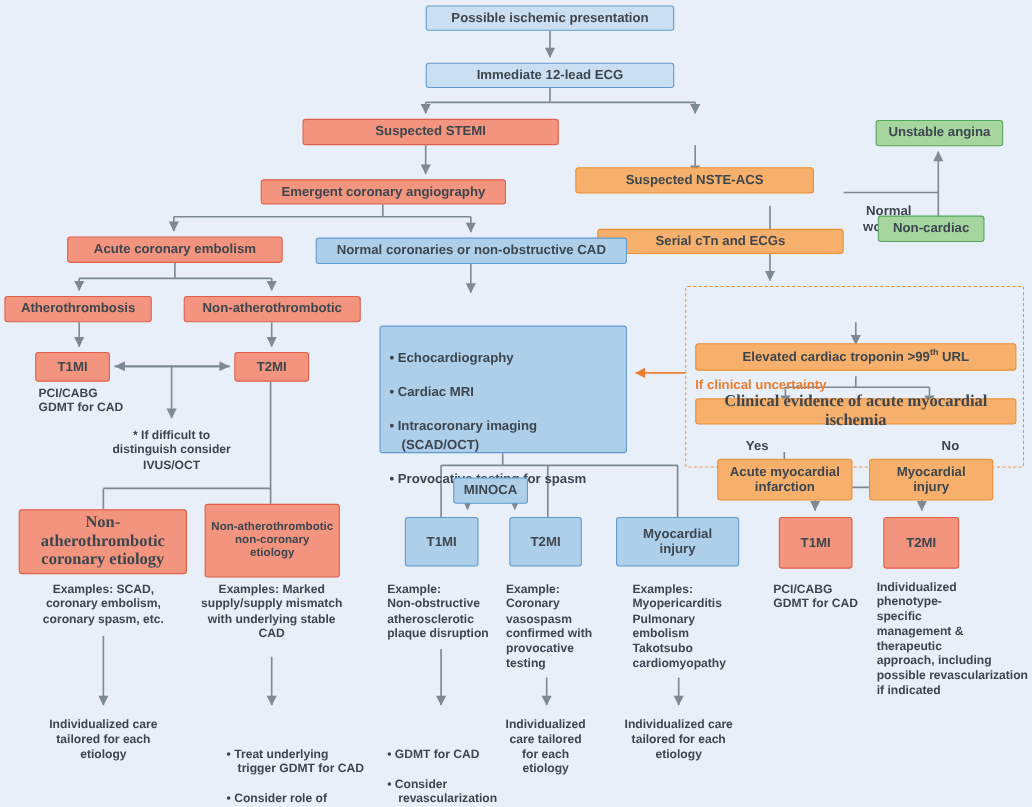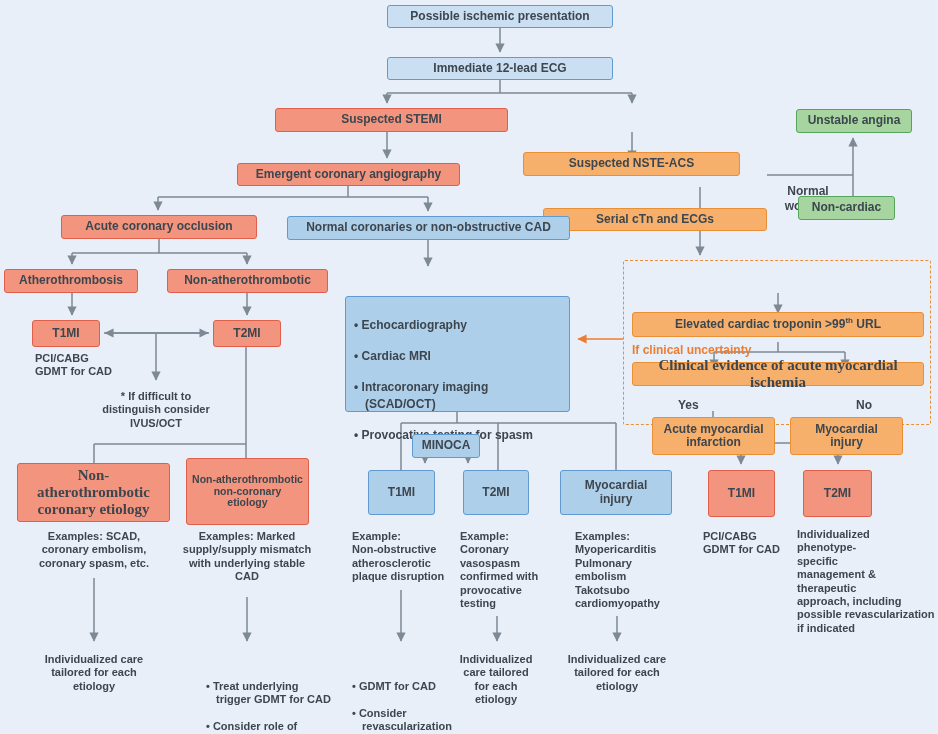--- a/index.html
+++ b/index.html
@@ -103,21 +103,21 @@
   <div class="box blue-light" style="left:387px;top:57px;width:226px;height:23px">Immediate 12-lead ECG</div>
   <div class="box red" style="left:275px;top:108px;width:233px;height:24px">Suspected STEMI</div>
   <div class="box orange" style="left:523px;top:108px;width:217px;height:24px">Suspected NSTE-ACS</div>
   <div class="box green" style="left:796px;top:109px;width:116px;height:24px">Unstable angina</div>
   <div class="note center fs12" style="left:766px;top:140px;width:84px">Normal
 work-up</div>
   <div class="box green" style="left:798px;top:196px;width:97px;height:24px">Non-cardiac</div>
 
   <div class="box red" style="left:237px;top:163px;width:223px;height:23px">Emergent coronary angiography</div>
   <div class="box orange" style="left:543px;top:164px;width:224px;height:23px">Serial cTn and ECGs</div>
-  <div class="box red" style="left:61px;top:215px;width:196px;height:24px">Acute coronary occlusion</div>
+  <div class="box red" style="left:61px;top:215px;width:196px;height:24px">Acute coronary embolism</div>
   <div class="box blue" style="left:287px;top:216px;width:283px;height:24px">Normal coronaries or non-obstructive CAD</div>
   <div class="box red" style="left:4px;top:269px;width:134px;height:24px">Atherothrombosis</div>
   <div class="box red" style="left:167px;top:269px;width:161px;height:24px">Non-atherothrombotic</div>
   <div class="box red" style="left:32px;top:320px;width:68px;height:27px">T1MI</div>
   <div class="box red" style="left:213px;top:320px;width:68px;height:27px">T2MI</div>
   <div class="note" style="left:35px;top:352px">PCI/CABG
 GDMT for CAD</div>
   <div class="note center" style="left:86px;top:390px;width:140px">* If difficult to
 distinguish consider
 IVUS/OCT</div>

